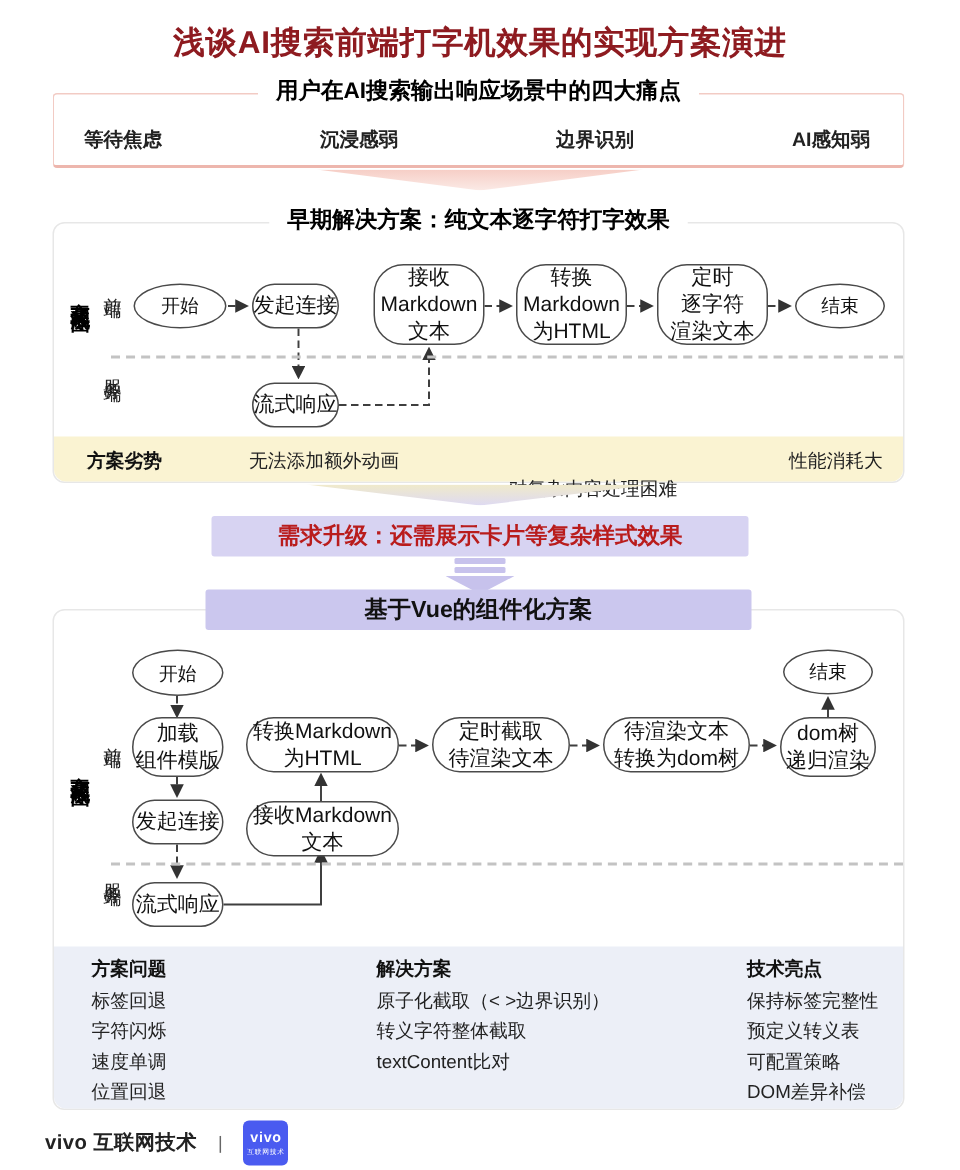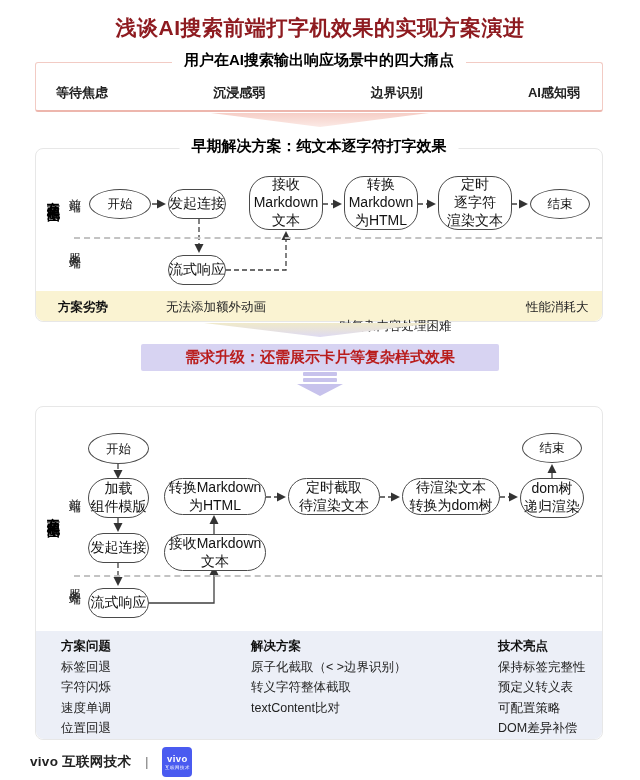--- a/index.html
+++ b/index.html
@@ -147,20 +147,21 @@
 
   <div class="upgrade-bar">需求升级：还需展示卡片等复杂样式效果</div>
 
   <div class="fat-arrow">
     <i class="bar"></i>
       <i class="bar"></i>
       <i class="tri"></i>
   </div>
 
   <section class="flow-box sec3">
+    <div class="vue-heading">基于Vue的组件化方案</div>
 
     <div class="flow-area f2">
       <svg class="arrows" width="568" height="226">
         <defs>
           <marker id="ah2" markerWidth="7" markerHeight="7" refX="5.5" refY="3.5" orient="auto">
             <path d="M0,0 L7,3.5 L0,7 Z" fill="#333"></path>
           </marker>
         </defs>
         <path d="M82,57 L82,70" stroke="#3f3f3f" stroke-width="1.3" fill="none" stroke-dasharray="5 3" marker-end="url(#ah2)"></path>
         <path d="M82,111 L82,123" stroke="#3f3f3f" stroke-width="1.3" fill="none" stroke-dasharray="5 3" marker-end="url(#ah2)"></path>

